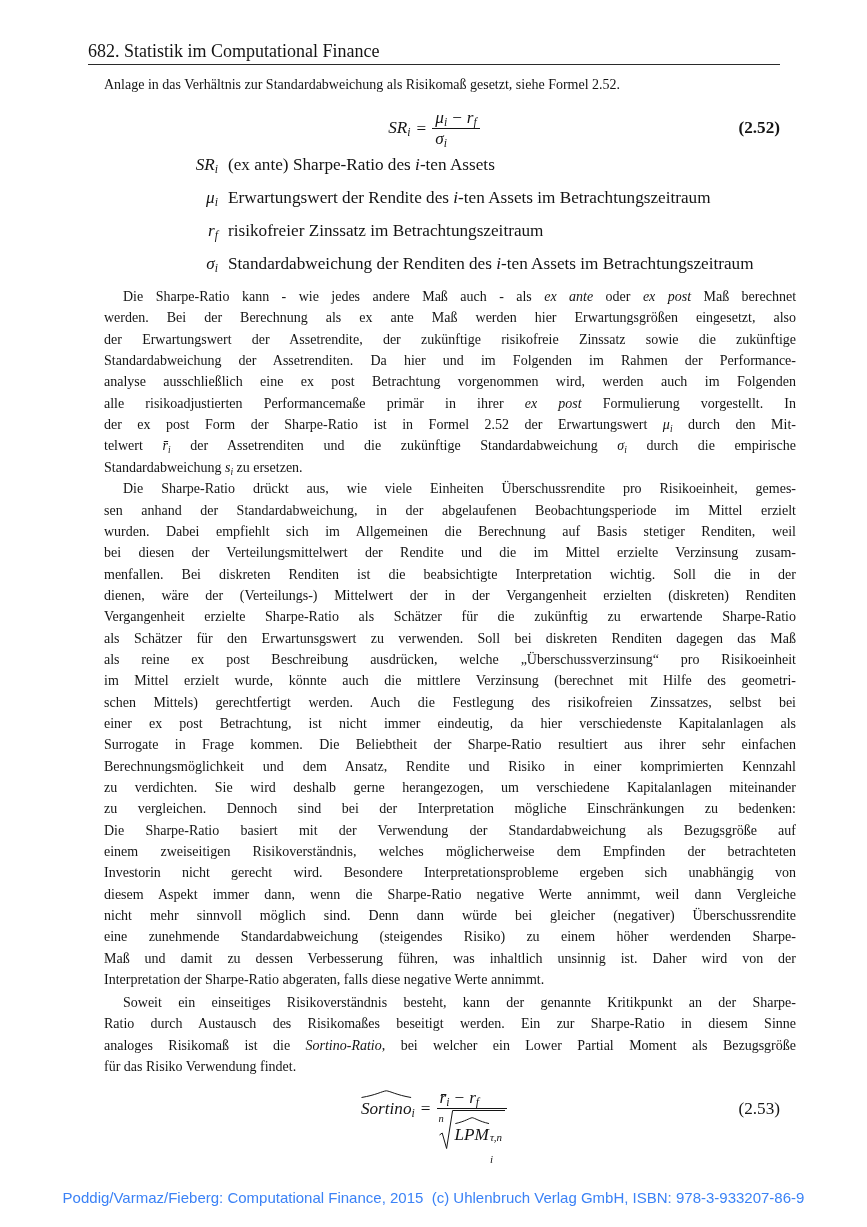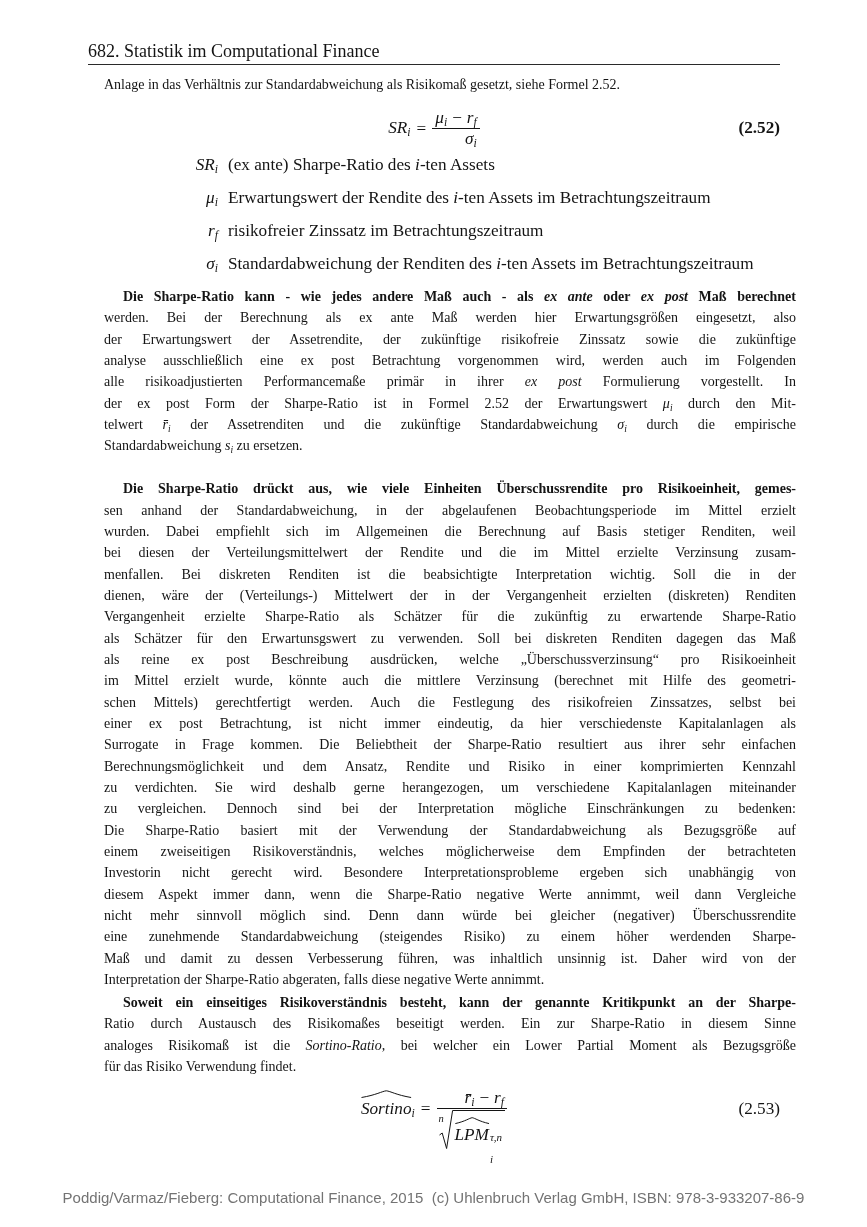--- a/index.html
+++ b/index.html
@@ -18,38 +18,38 @@
     font-size: 18px; line-height: 22px;
   }
   .rule { position: absolute; left: 88px; top: 64px; width: 692px; height: 1px; background: #2a2a2a; }
 
   .block { position: absolute; left: 104px; width: 692px; font-size: 14px; }
   .ln {
     height: 21.35px; line-height: 21.35px;
     text-align: justify; text-align-last: justify;
     white-space: normal;
   }
-  .ln.indent { text-indent: 19px; font-weight: bold; }
+  .ln.indent { text-indent: 19px; }
   .ln.last { text-align-last: left; }
   .it { font-style: italic; }
   .sub { font-style: italic; font-size: 0.68em; vertical-align: -0.28em; line-height: 0; }
 
   
   .defs { position: absolute; left: 88px; top: 148.6px; width: 692px; font-size: 17.2px; }
   .def-row { display: flex; align-items: center; height: 32.7px; line-height: 21px; }
   .def-sym { width: 130px; text-align: right; flex: none; }
   .def-text { margin-left: 10px; white-space: nowrap; }
 
   
   .eq { position: absolute; left: 88px; width: 692px; font-size: 17.2px; }
   .eq .tag { position: absolute; right: 0; font-style: normal; }
   .eq252 { top: 101px; height: 54px; display: flex; justify-content: center; align-items: center; }
   .eq252 .tag { top: 0; line-height: 54px; font-weight: bold; }
   .eqop { margin: 0 6px; line-height: 21px; }
-  .frac { display: inline-flex; flex-direction: column; align-items: flex-end; }
+  .frac { display: inline-flex; flex-direction: column; align-items: flex-start; }
   .frac .num, .frac .den { line-height: 20px; padding: 0 3px; white-space: nowrap; }
   .frac .bar { height: 1px; background: #141414; align-self: stretch; }
   .num .minus { margin: 0 5px; }
 
   .eq253 { top: 1084px; height: 70px; display: flex; justify-content: center; align-items: flex-start; }
   .eq253 .tag { top: 14px; line-height: 21px; }
   .lhs253 { margin-top: 6px; white-space: nowrap; }
   .wide-hat { position: relative; display: inline-block; padding-top: 8px; line-height: 21px; }
   .wide-hat svg.hat { position: absolute; left: 0; top: 0; width: 100%; height: 8px; overflow: visible; }
   .eq253 .eqop { margin-top: 14px; }
@@ -61,21 +61,21 @@
   .radicand { display: inline-flex; align-items: flex-start; height: 39px; border-top: 1px solid #141414; padding: 0 3px 0 1px; }
   .radicand .wide-hat { padding-top: 14px; line-height: 20px; }
   .radicand .wide-hat svg.hat { top: 6px; height: 7px; }
   .supsub { display: inline-flex; flex-direction: column; font-size: 11px; line-height: 12px; font-style: italic; margin-left: 1px; margin-top: 20px; }
   .supsub .sb { margin-top: 10px; }
 
   .footer {
     position: absolute; left: 0; top: 1188px; width: 867px; height: 20px;
     text-align: center; white-space: pre;
     font-family: "Liberation Sans", "DejaVu Sans", sans-serif;
-    font-size: 15px; line-height: 20px; color: #737373;
+    font-size: 15px; line-height: 20px; color: #3b82f6;
   }
 </style>
 </head>
 <body>
 
 <div class="page">
 
   <div class="running-head">
     <span>68</span>
     <span>2. Statistik im Computational Finance</span>
@@ -113,20 +113,21 @@
     <div class="def-row">
       <span class="def-sym"><span class="it">σ</span><span class="sub">i</span></span>
       <span class="def-text"><span>Standardabweichung der Renditen des </span><span class="it">i</span><span>-ten Assets im Betrachtungszeitraum</span></span>
     </div>
   </div>
 
   <div class="block" style="top:286px">
     <div class="ln indent"><span>Die Sharpe-Ratio kann - wie jedes andere Maß auch - als </span><span class="it">ex ante</span><span> oder </span><span class="it">ex post</span><span> Maß berechnet</span></div>
     <div class="ln">werden. Bei der Berechnung als ex ante Maß werden hier Erwartungsgrößen eingesetzt, also</div>
     <div class="ln">der Erwartungswert der Assetrendite, der zukünftige risikofreie Zinssatz sowie die zukünftige</div>
+    <div class="ln">Standardabweichung der Assetrenditen. Da hier und im Folgenden im Rahmen der Performance-</div>
     <div class="ln">analyse ausschließlich eine ex post Betrachtung vorgenommen wird, werden auch im Folgenden</div>
     <div class="ln"><span>alle risikoadjustierten Performancemaße primär in ihrer </span><span class="it">ex post</span><span> Formulierung vorgestellt. In</span></div>
     <div class="ln"><span>der ex post Form der Sharpe-Ratio ist in Formel 2.52 der Erwartungswert </span><span class="it">μ</span><span class="sub">i</span><span> durch den Mit-</span></div>
     <div class="ln"><span>telwert </span><span class="it">r̄</span><span class="sub">i</span><span> der Assetrenditen und die zukünftige Standardabweichung </span><span class="it">σ</span><span class="sub">i</span><span> durch die empirische</span></div>
     <div class="ln last"><span>Standardabweichung </span><span class="it">s</span><span class="sub">i</span><span> zu ersetzen.</span></div>
   </div>
 
   <div class="block" style="top:478.2px">
     <div class="ln indent">Die Sharpe-Ratio drückt aus, wie viele Einheiten Überschussrendite pro Risikoeinheit, gemes-</div>
     <div class="ln">sen anhand der Standardabweichung, in der abgelaufenen Beobachtungsperiode im Mittel erzielt</div>

